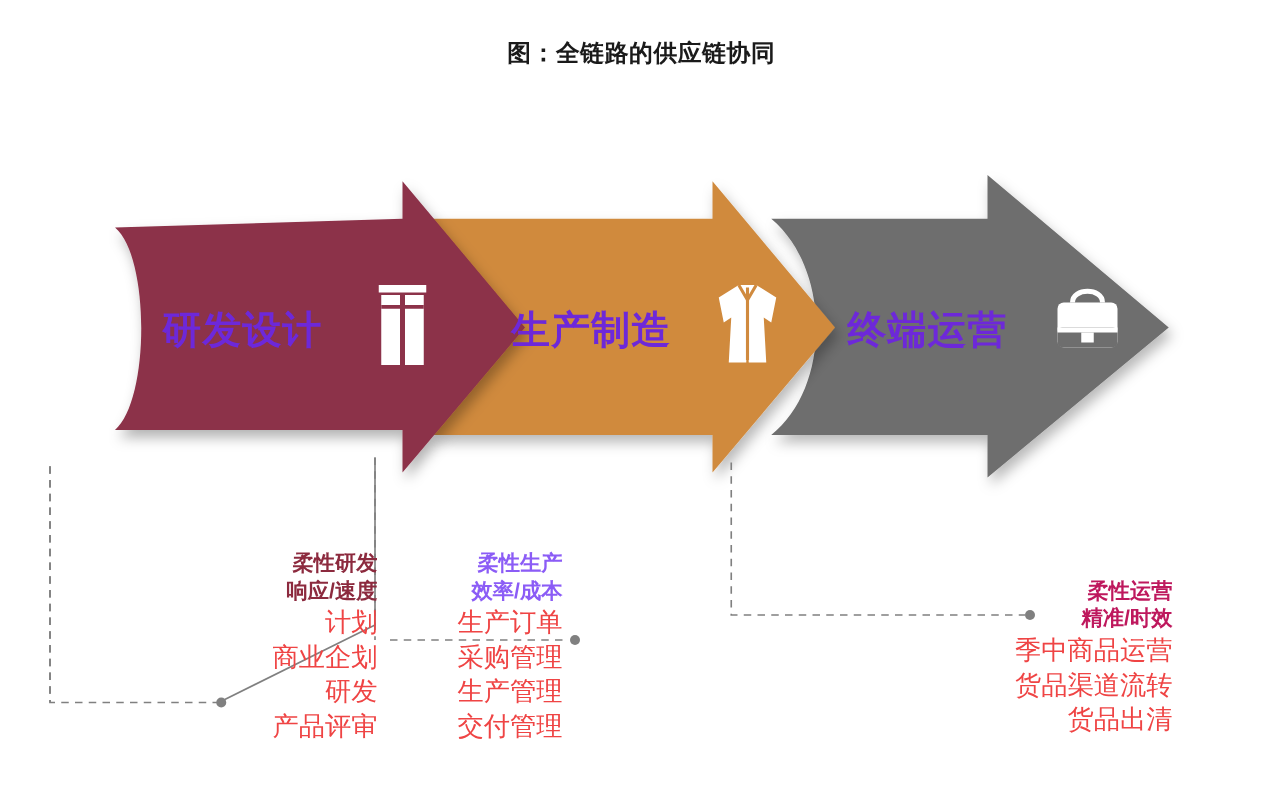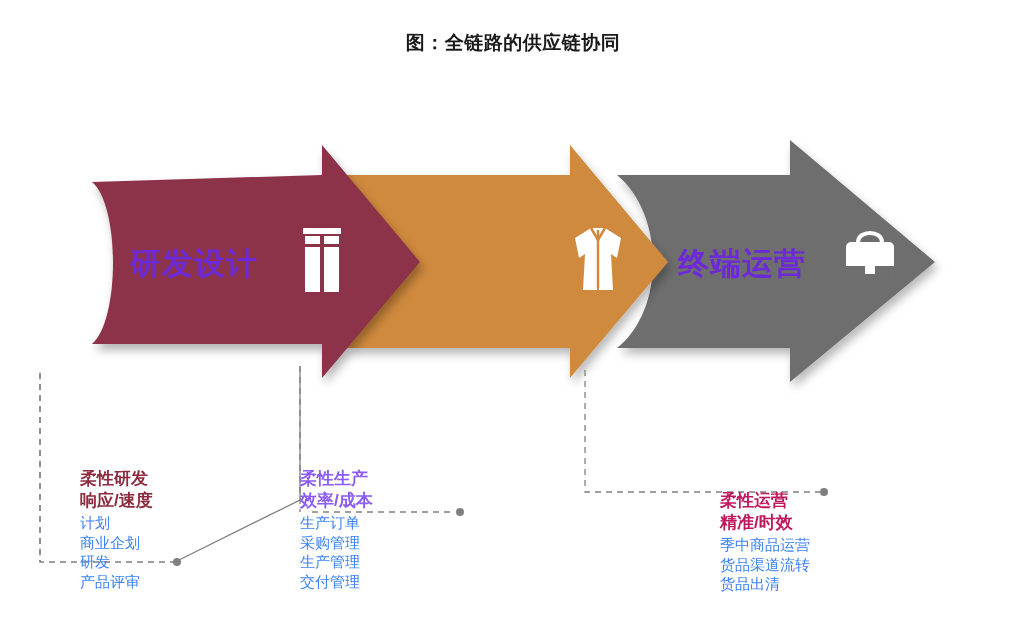--- a/index.html
+++ b/index.html
@@ -42,31 +42,31 @@
     color: #6d28d9;
     white-space: nowrap;
     letter-spacing: 1px;
   }
   #label-design { left: 130px; top: 243px; }
   #label-manufacture { left: 409px; top: 243px; }
   #label-retail { left: 678px; top: 243px; }
 
   .note {
     position: absolute;
+    text-align: right;
     line-height: 1.32;
     white-space: nowrap;
-    margin-top: 28px;
   }
   .note .head {
     font-weight: bold;
     font-size: 17px;
   }
   .note .item {
-    font-size: 15px;
-    color: #3b82f6;
+    font-size: 21px;
+    color: #ef4444;
   }
   #note-rd { left: 80px; top: 440px; width: 222px; }
   #note-rd .head { color: #8c2a3e; }
   #note-prod { left: 300px; top: 440px; width: 150px; }
   #note-prod .head { color: #8b5cf6; }
   #note-ops { left: 720px; top: 462px; width: 218px; }
   #note-ops .head { color: #be185d; }
 </style>
 </head>
 <body>
@@ -150,20 +150,21 @@
     <g transform="translate(846,228)">
       <path d="M 12 14 C 12 2, 36 2, 36 14" stroke="#ffffff" stroke-width="4" fill="none"></path>
       <rect x="0" y="14" width="48" height="36" rx="5" fill="#ffffff"></rect>
       <rect x="0" y="34" width="48" height="16" rx="4" fill="#6e6e6e"></rect>
       <rect x="0" y="34" width="48" height="4" fill="#ffffff"></rect>
       <rect x="19" y="38" width="10" height="8" fill="#ffffff"></rect>
     </g>
   </svg>
 
   <div class="stage-label" id="label-design">研发设计</div>
+  <div class="stage-label" id="label-manufacture">生产制造</div>
   <div class="stage-label" id="label-retail">终端运营</div>
 
   <div class="note" id="note-rd">
     <div class="head">柔性研发</div>
     <div class="head">响应/速度</div>
     <div class="item">计划</div>
     <div class="item">商业企划</div>
     <div class="item">研发</div>
     <div class="item">产品评审</div>
   </div>

